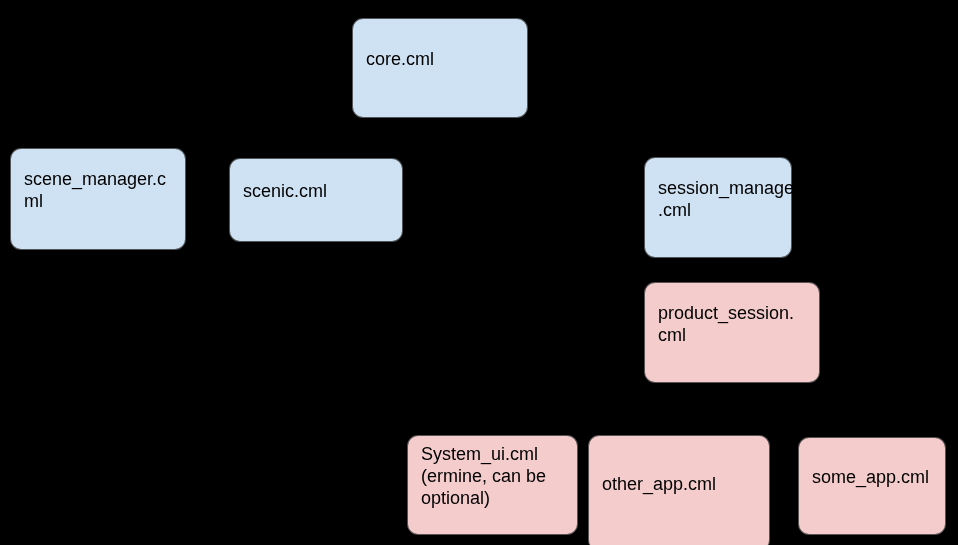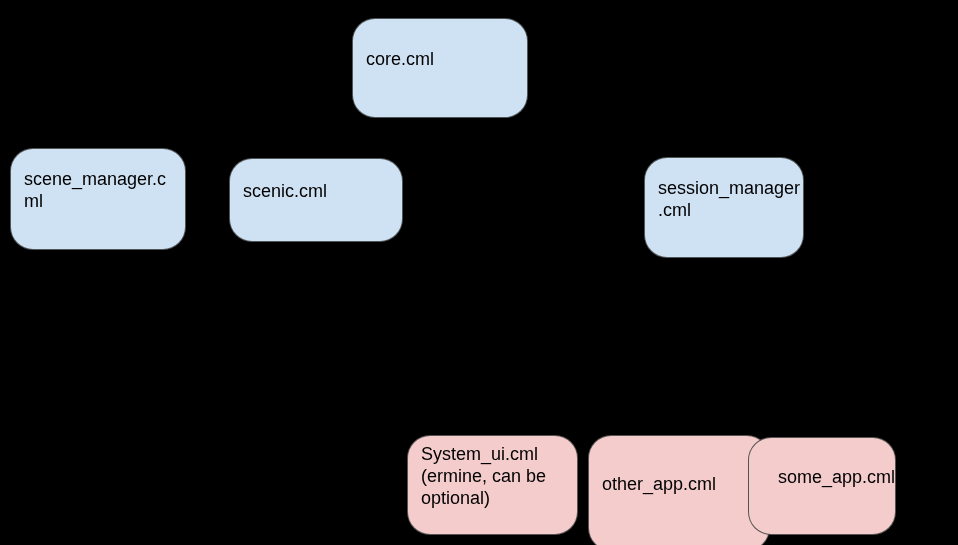--- a/index.html
+++ b/index.html
@@ -15,25 +15,25 @@
   }
   .diagram-canvas {
     position: relative;
     width: 958px;
     height: 545px;
     background: #000000;
   }
   .node {
     position: absolute;
     box-sizing: border-box;
-    border-radius: 23px;
+    border-radius: 11px;
     border: 1px solid rgba(60, 60, 60, 0.85);
     display: flex;
     align-items: center;
-    padding: 0 0 0 13px;
+    padding: 0 20px 0 13px;
     cursor: default;
   }
   .node-label {
     display: block;
     font-size: 18px;
     line-height: 22px;
     color: #000000;
     white-space: pre-line;
     transform: translateY(-9px);
   }
@@ -45,28 +45,32 @@
     <div class="node" style="left: 352px; top: 18px; width: 176px; height: 100px; background: rgb(207, 226, 243);">
     <span class="node-label" style="color: rgb(0, 0, 0);">core.cml</span>
   </div>
     <div class="node" style="left: 10px; top: 148px; width: 176px; height: 102px; background: rgb(207, 226, 243);">
     <span class="node-label" style="color: rgb(0, 0, 0);">scene_manager.c
 ml</span>
   </div>
     <div class="node" style="left: 229px; top: 158px; width: 174px; height: 84px; background: rgb(207, 226, 243);">
     <span class="node-label" style="color: rgb(0, 0, 0);">scenic.cml</span>
   </div>
-    <div class="node" style="left: 644px; top: 157px; width: 160px; height: 101px; background: rgb(207, 226, 243); align-items: center;">
+    <div class="node" style="left: 644px; top: 157px; width: 148px; height: 101px; background: rgb(207, 226, 243); align-items: center;">
     <span class="node-label" style="color: rgb(0, 0, 0);">session_manager
 .cml</span>
+  </div>
+    <div class="node" style="left: 644px; top: 282px; width: 176px; height: 101px; background: rgb(244, 204, 204);">
+    <span class="node-label" style="color: rgb(0, 0, 0);">product_session.
+cml</span>
   </div>
     <div class="node" style="left: 407px; top: 435px; width: 171px; height: 100px; background: rgb(244, 204, 204);">
     <span class="node-label" style="color: rgb(0, 0, 0);">System_ui.cml
 (ermine, can be
 optional)</span>
   </div>
     <div class="node" style="left: 588px; top: 435px; width: 182px; height: 116px; background: rgb(244, 204, 204);">
     <span class="node-label" style="color: rgb(0, 0, 0);">other_app.cml</span>
   </div>
-    <div class="node" style="left: 748px; top: 437px; width: 148px; height: 98px; background: rgb(244, 204, 204); justify-content: flex-end;">
+    <div class="node" style="left: 798px; top: 437px; width: 148px; height: 98px; background: rgb(244, 204, 204);">
     <span class="node-label" style="color: rgb(0, 0, 0);">some_app.cml</span>
   </div>
   </div>
 
 </body></html>

